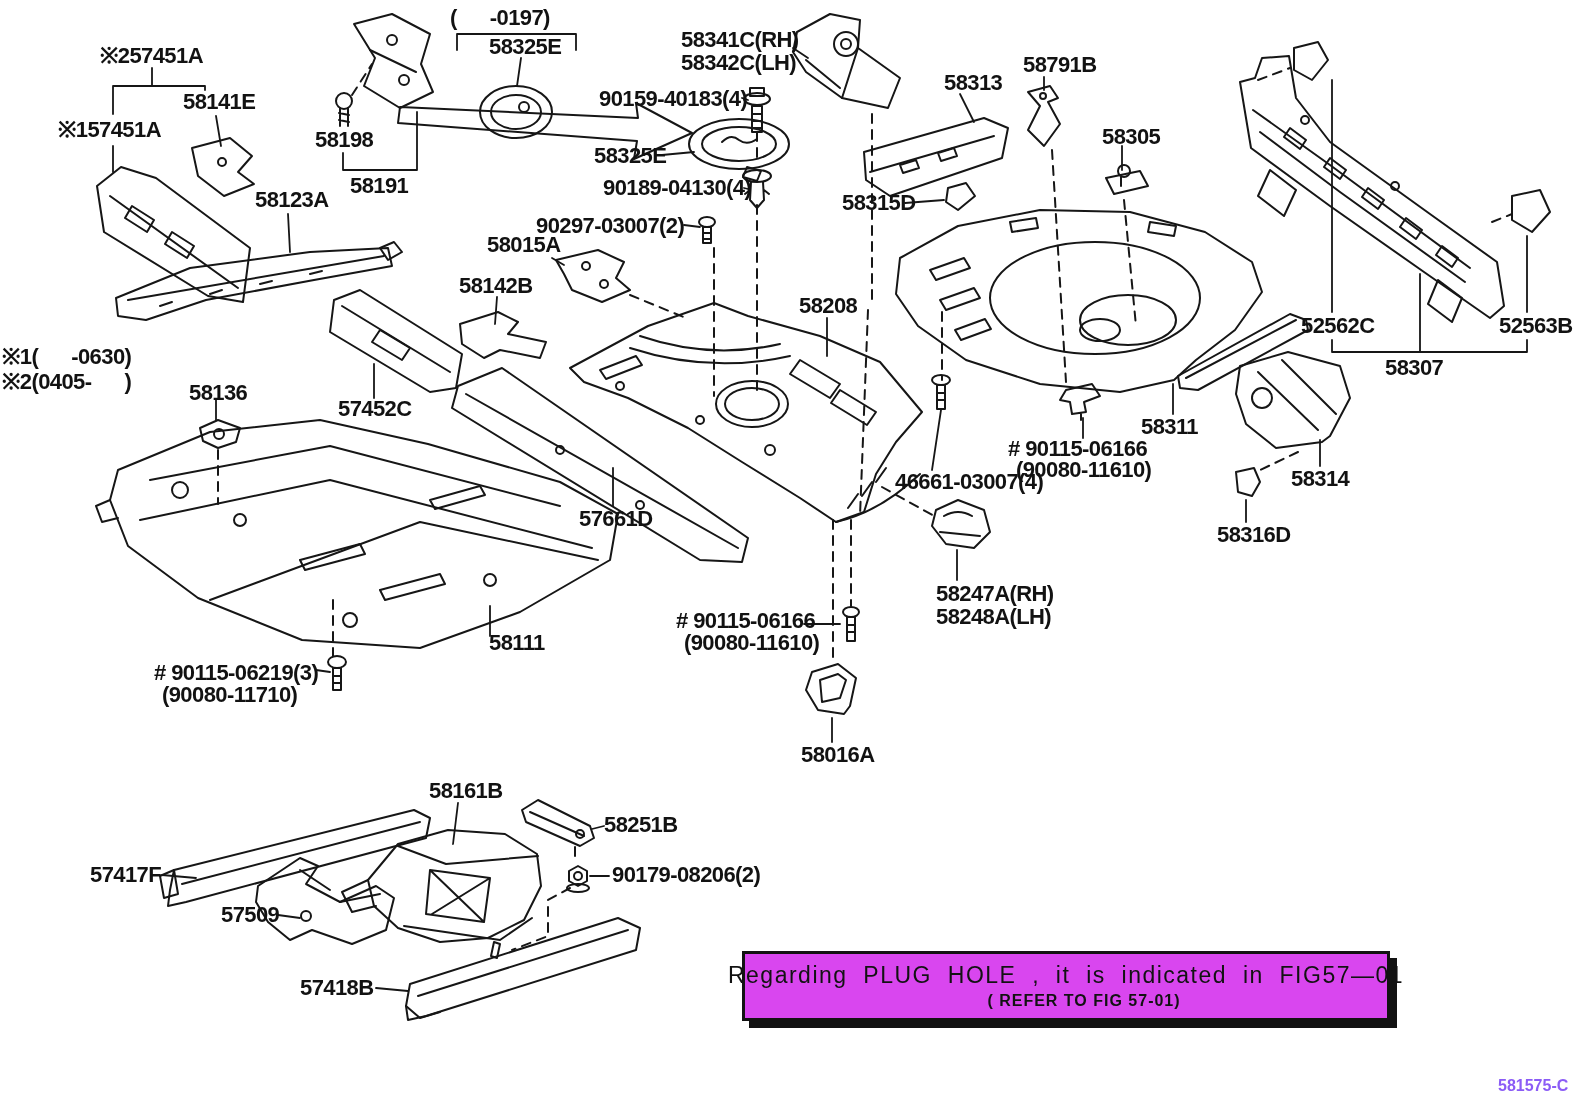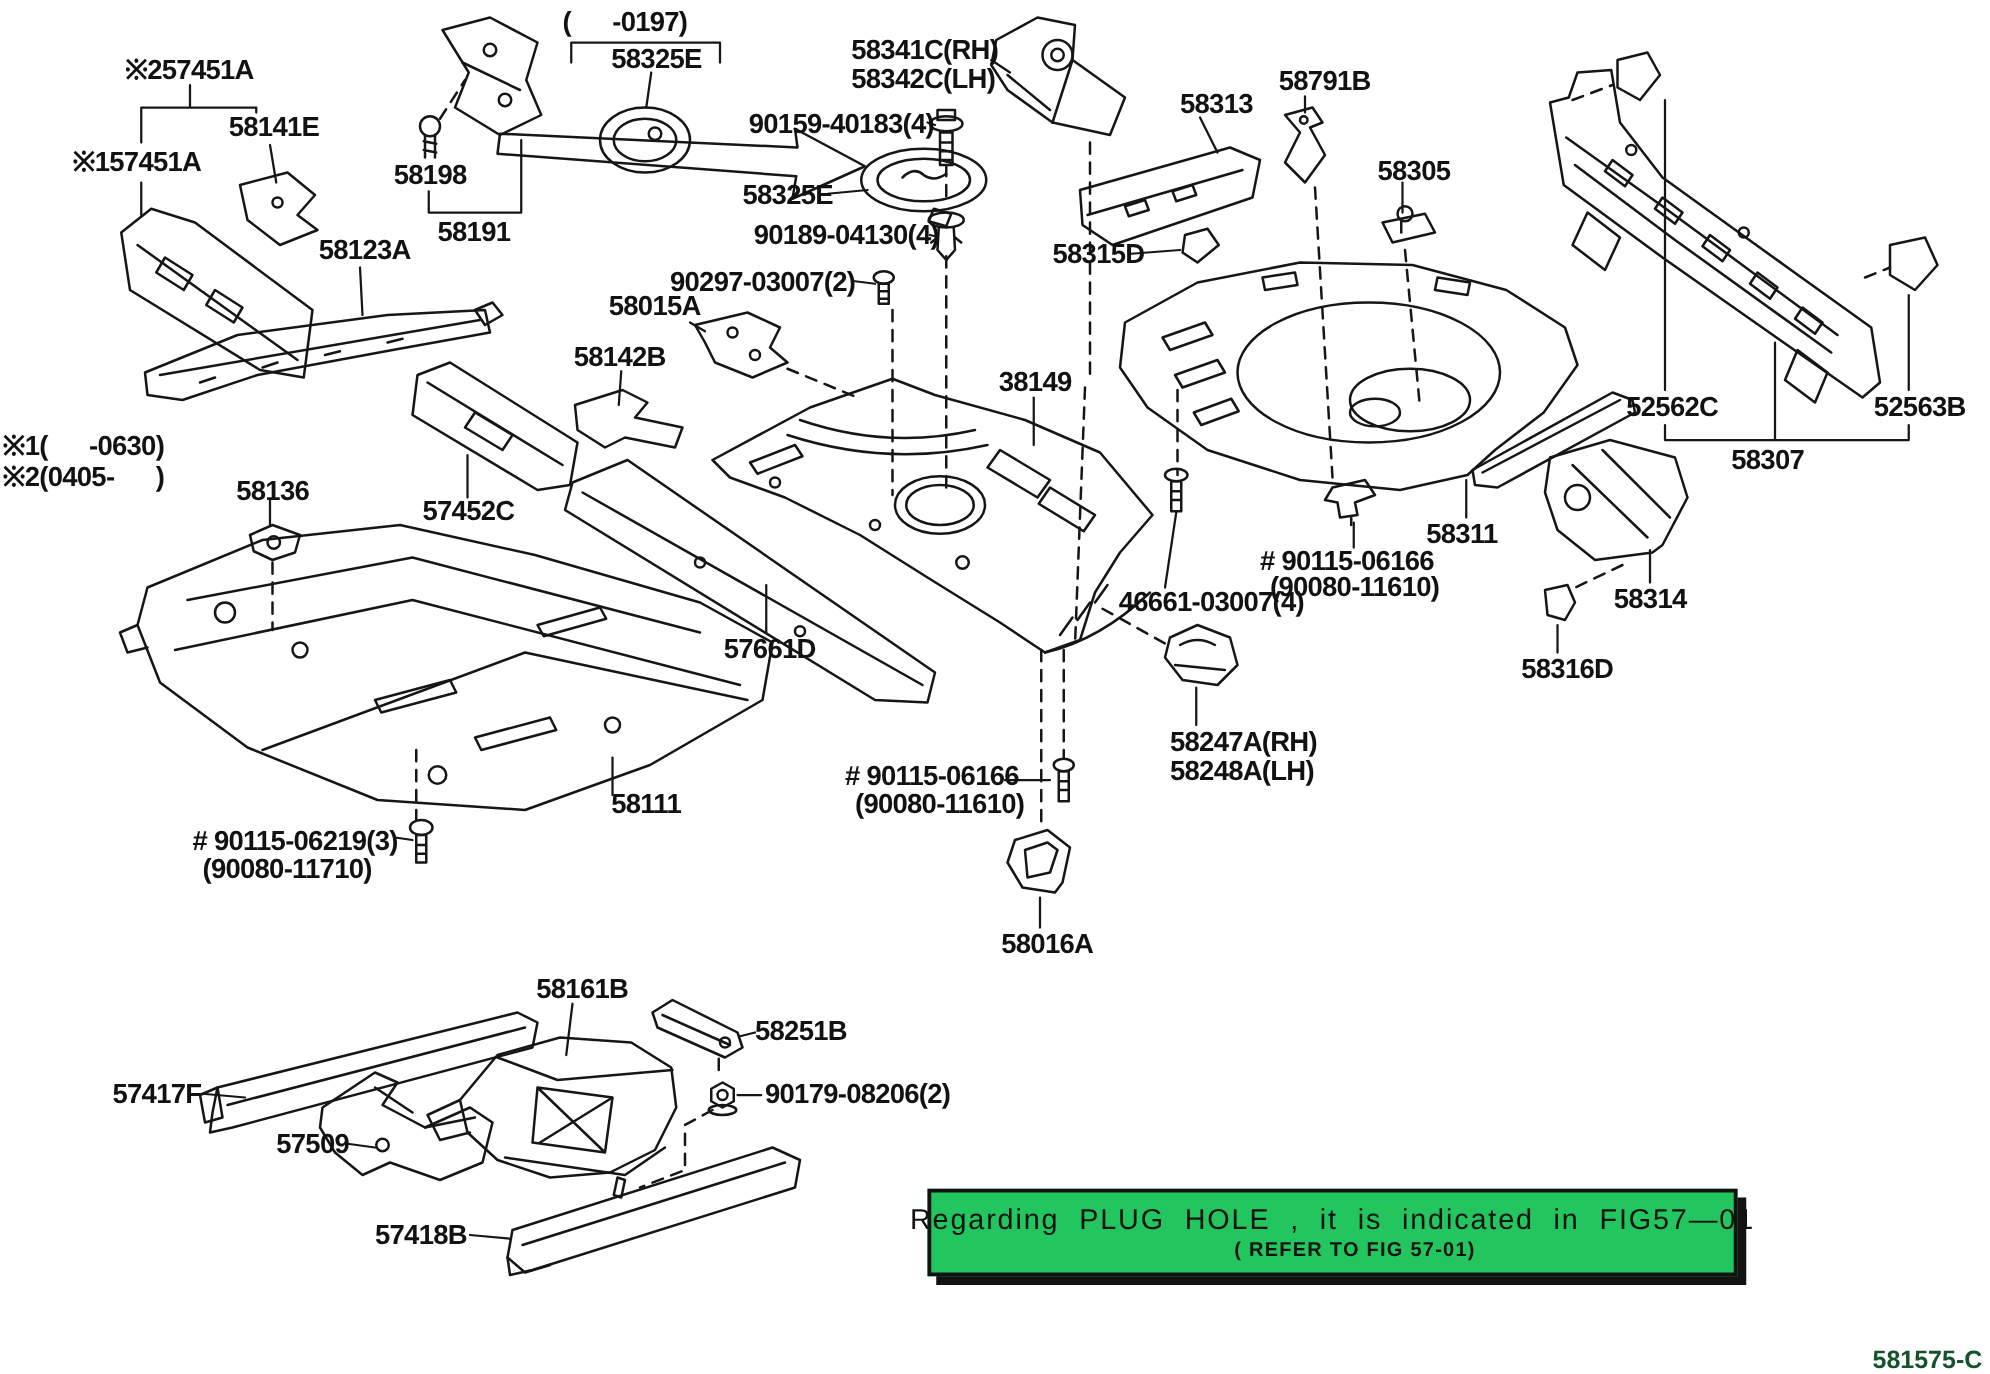--- a/index.html
+++ b/index.html
@@ -2,25 +2,25 @@
 <html><head>
 <meta charset="utf-8">
 <style>
   html,body{margin:0;padding:0;background:#fff;}
   .canvas{position:relative;width:1592px;height:1099px;background:#ffffff;overflow:hidden;
           font-family:"Liberation Sans",sans-serif;}
   .art{position:absolute;left:0;top:0;z-index:1;}
   .lbl{position:absolute;z-index:2;font-weight:700;font-size:22px;line-height:1;
        letter-spacing:-0.6px;color:#121212;white-space:pre;}
   .note-box{position:absolute;z-index:2;left:742px;top:951px;width:642px;height:64px;
-            border:3px solid #121212;background:#22c55e;box-shadow:7px 7px 0 #121212;
+            border:3px solid #121212;background:#d946ef;box-shadow:7px 7px 0 #121212;
             display:flex;flex-direction:column;align-items:center;justify-content:center;gap:3px;}
   .note-line1{font-size:23px;font-weight:400;letter-spacing:1.5px;color:#121212;white-space:pre;}
   .note-line2{font-size:16px;font-weight:700;letter-spacing:1px;color:#121212;white-space:pre;margin-left:36px;}
-  .fig-code{position:absolute;z-index:2;left:1498px;top:1077px;font-size:20px;font-weight:700;color:#14532d;white-space:pre;}
+  .fig-code{position:absolute;z-index:2;left:1498px;top:1077px;font-size:16px;font-weight:700;color:#8b5cf6;white-space:pre;}
 </style>
 </head>
 <body>
 
 <div class="canvas">
 
   <svg class="art" width="1592" height="1099" viewBox="0 0 1592 1099" fill="none" stroke="#161616" stroke-width="2" stroke-linejoin="round" stroke-linecap="round">
 
     <g stroke-width="1.8">
       <path d="M152,68 V86 M113,86 H205 M113,86 V114 M113,146 V172 M205,86 V90"></path>
@@ -285,21 +285,21 @@
   <div class="lbl" style="left:842px;top:192px">58315D</div>
   <div class="lbl" style="left:1301px;top:315px">52562C</div>
   <div class="lbl" style="left:1499px;top:315px">52563B</div>
   <div class="lbl" style="left:1385px;top:357px">58307</div>
   <div class="lbl" style="left:2px;top:346px">※1(      -0630)</div>
   <div class="lbl" style="left:2px;top:371px">※2(0405-      )</div>
   <div class="lbl" style="left:189px;top:382px">58136</div>
   <div class="lbl" style="left:338px;top:398px">57452C</div>
   <div class="lbl" style="left:459px;top:275px">58142B</div>
   <div class="lbl" style="left:487px;top:234px">58015A</div>
-  <div class="lbl" style="left:799px;top:295px">38149</div>
+  <div class="lbl" style="left:799px;top:295px">58208</div>
   <div class="lbl" style="left:1141px;top:416px">58311</div>
   <div class="lbl" style="left:1008px;top:438px"># 90115-06166</div>
   <div class="lbl" style="left:1016px;top:459px">(90080-11610)</div>
   <div class="lbl" style="left:895px;top:471px">46661-03007(4)</div>
   <div class="lbl" style="left:1291px;top:468px">58314</div>
   <div class="lbl" style="left:1217px;top:524px">58316D</div>
   <div class="lbl" style="left:579px;top:508px">57661D</div>
   <div class="lbl" style="left:936px;top:583px">58247A(RH)</div>
   <div class="lbl" style="left:936px;top:606px">58248A(LH)</div>
   <div class="lbl" style="left:676px;top:610px"># 90115-06166</div>

